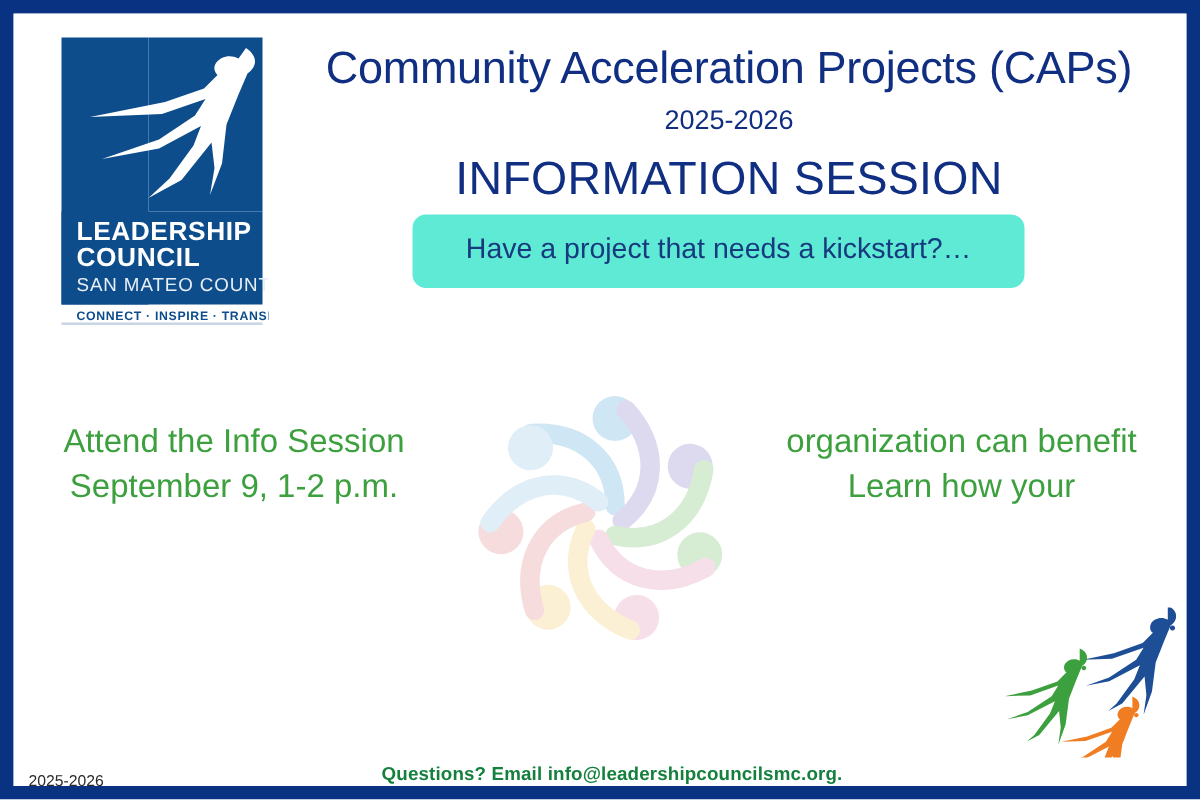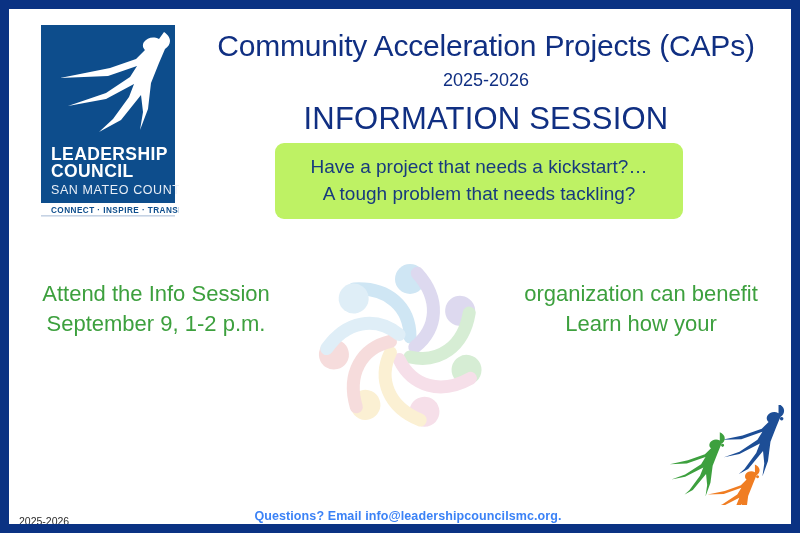--- a/index.html
+++ b/index.html
@@ -64,21 +64,21 @@
     letter-spacing: 0.2px;
   }
 
   
   .callout {
     position: absolute;
     left: 266px;
     top: 134px;
     width: 408px;
     box-sizing: border-box;
-    background: #bef264;
+    background: #5eead4;
     border-radius: 9px;
     padding: 10px 16px 12px 16px;
     color: #173a7e;
     font-size: 19px;
     line-height: 27px;
     text-align: center;
   }
   .callout div { white-space: nowrap; }
 
   
@@ -114,21 +114,21 @@
   }
   .birds svg { display: block; width: 136px; height: 100px; }
 
   
   .footer-email {
     position: absolute;
     left: 16px;
     right: 0;
     top: 500px;
     text-align: center;
-    color: #3b82f6;
+    color: #15803d;
     font-weight: bold;
     font-size: 12.5px;
     letter-spacing: 0.1px;
   }
   .footer-year {
     position: absolute;
     left: 10px;
     top: 506px;
     color: #2b2b2b;
     font-size: 10.5px;
@@ -167,21 +167,20 @@
     </div>
 
     <div class="headline">
       <div class="h-title">Community Acceleration Projects (CAPs)</div>
       <div class="h-years">2025-2026</div>
       <div class="h-session">INFORMATION SESSION</div>
     </div>
 
     <div class="callout">
       <div>Have a project that needs a kickstart?…</div>
-      <div>A tough problem that needs tackling?</div>
     </div>
 
     <div class="people">
       <svg viewBox="0 0 220 220" xmlns="http://www.w3.org/2000/svg" aria-hidden="true">
         <g fill="none" stroke-linecap="round" stroke-width="13">
 
           <g transform="rotate(0 110 110)">
             <path d="M62 52 C96 50 118 70 118 100" stroke="#cfe6f4"></path>
             <circle cx="118" cy="42" r="15" fill="#cfe6f4" stroke="none"></circle>
           </g>

